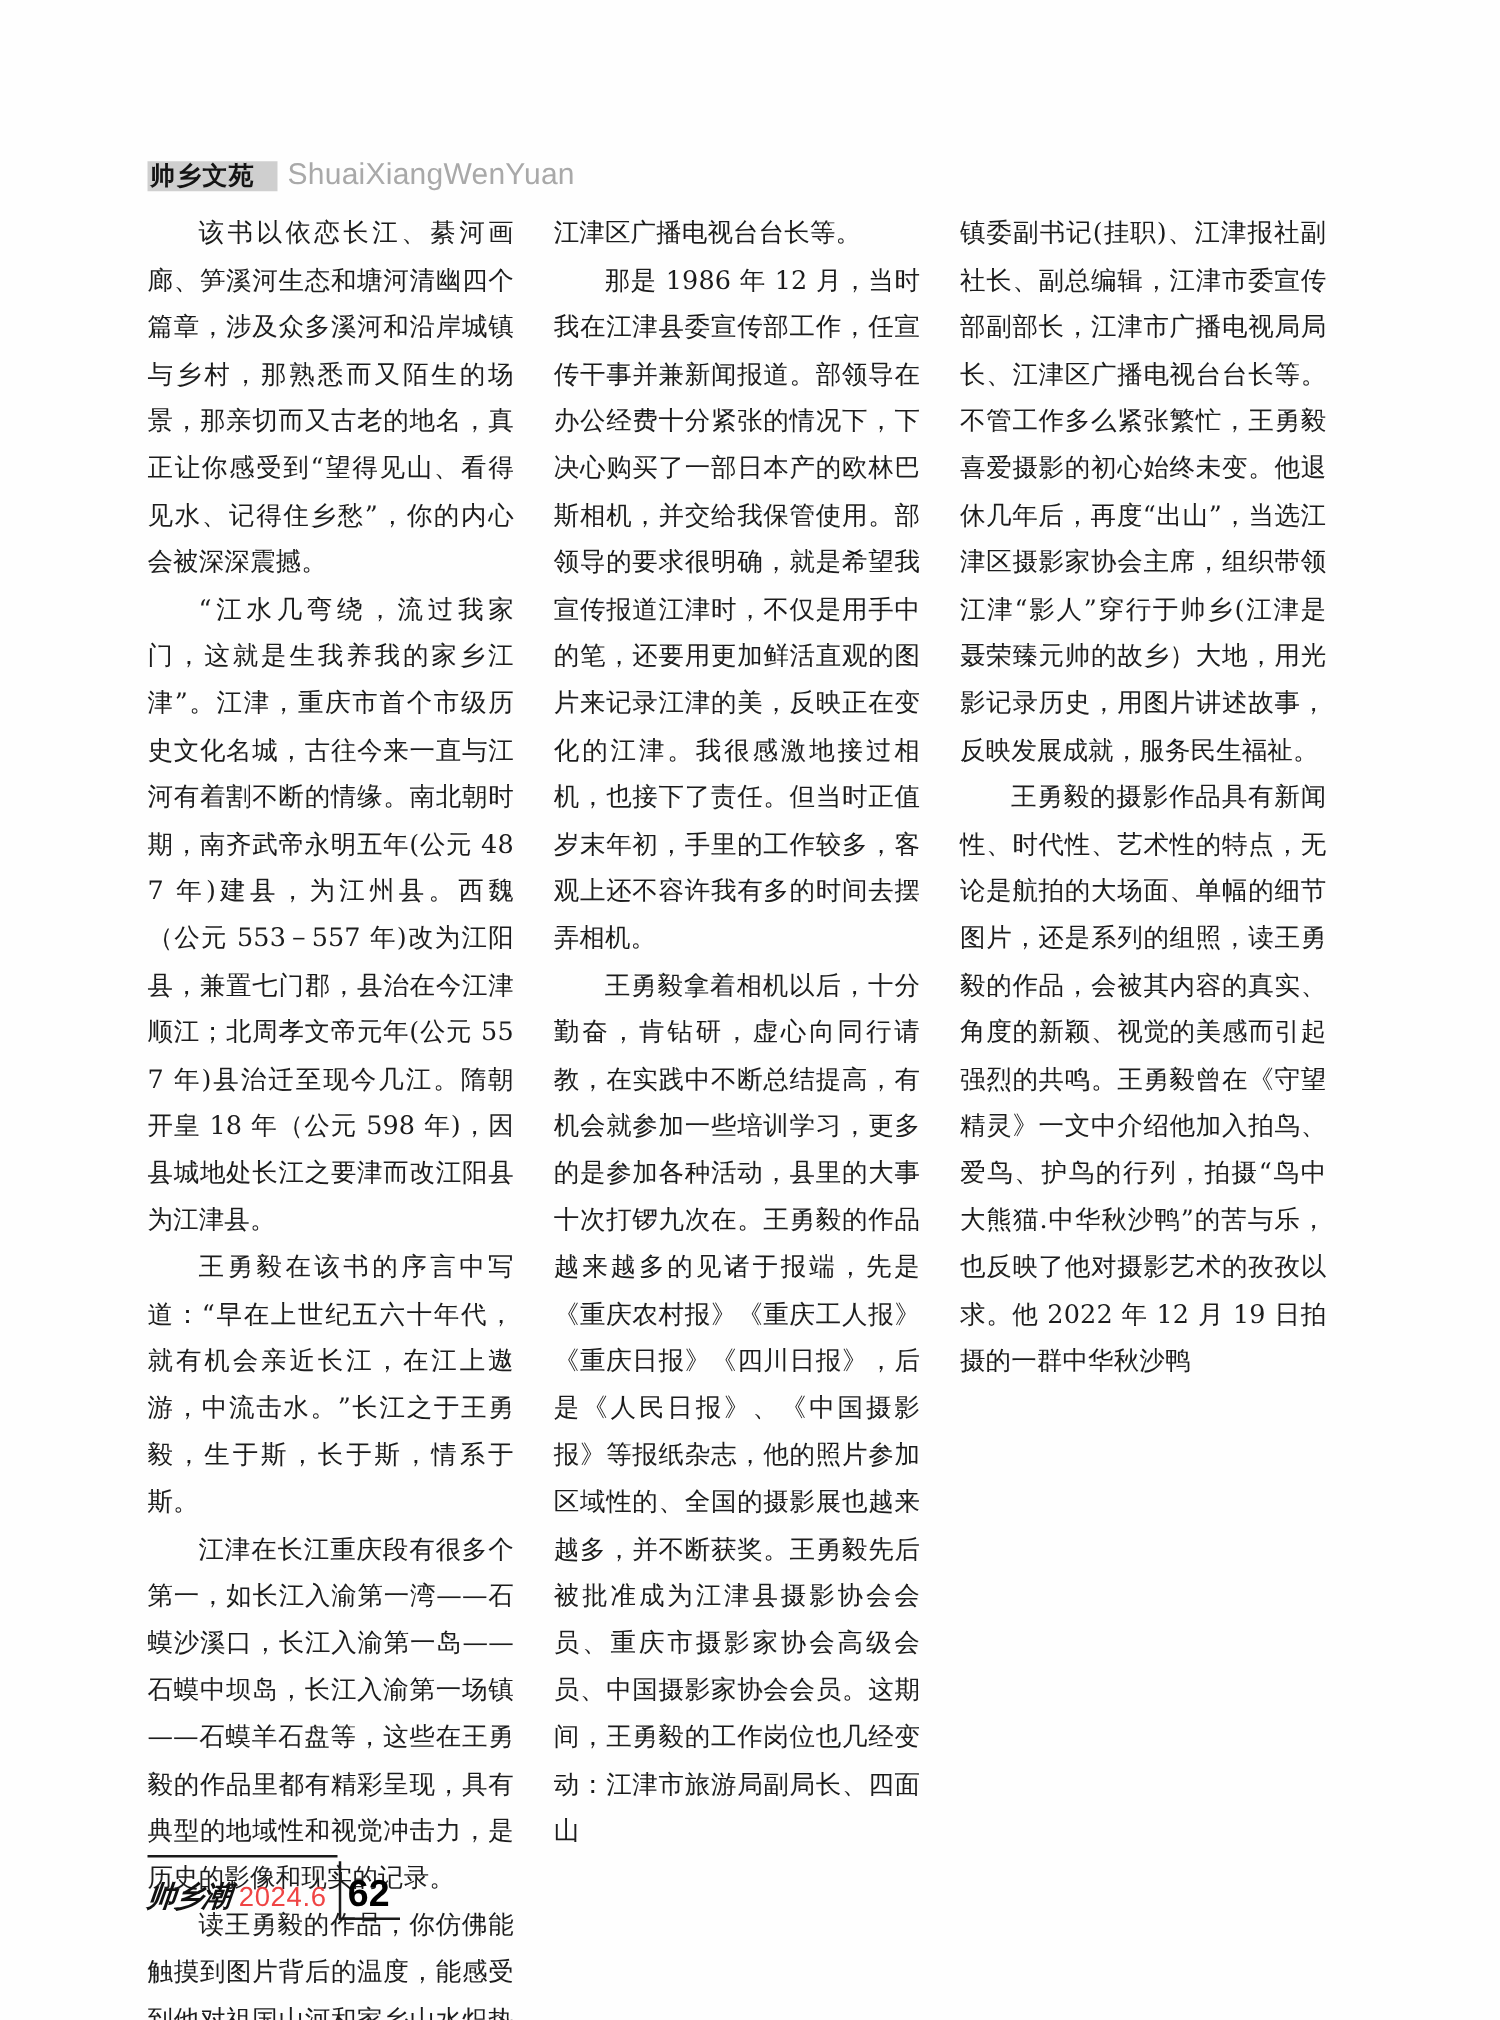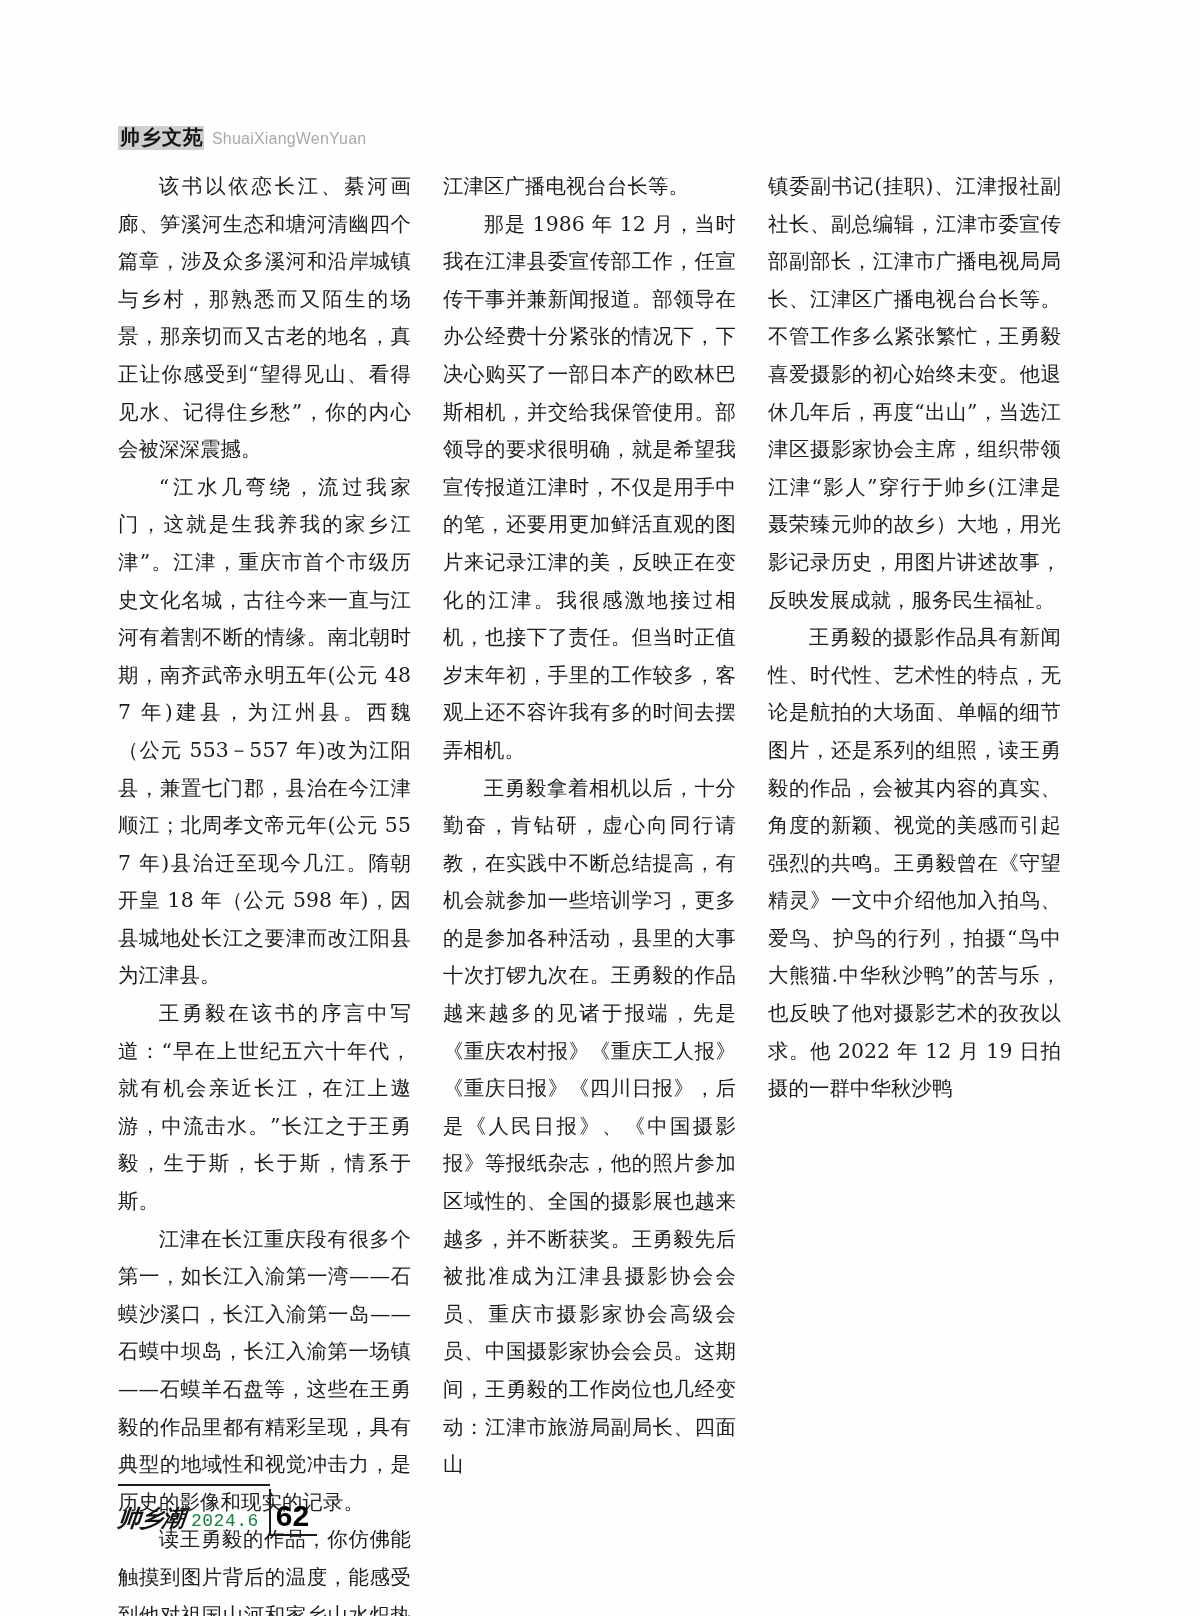--- a/index.html
+++ b/index.html
@@ -34,27 +34,27 @@
     gap: 8px;
     white-space: nowrap;
   }
   .rh-cn {
     font-family: "DejaVu Sans", "Liberation Sans", sans-serif;
     font-weight: bold;
     font-size: 20px;
     letter-spacing: 1px;
     color: #141414;
     background: #cfcfcf;
-    padding: 1px 0 2px 2px;
+    padding: 1px 18px 2px 2px;
     line-height: 1.05;
     text-align: right;
   }
   .rh-py {
     font-family: "Liberation Sans", "DejaVu Sans", sans-serif;
-    font-size: 16px;
+    font-size: 24px;
     color: #a9a9a9;
     letter-spacing: 0.2px;
   }
 
   
   .columns {
     position: absolute;
     left: 118px;
     top: 168px;
     width: 944px;
@@ -108,23 +108,23 @@
   .footer-logo {
     font-family: "DejaVu Serif", "Liberation Serif", serif;
     font-weight: bold;
     font-style: italic;
     font-size: 23px;
     color: #111;
     letter-spacing: -1px;
     transform: skewX(-6deg);
   }
   .footer-date {
-    font-family: Liberation Mono, monospace;
-    font-size: 18px;
-    color: #15803d;
+    font-family: Liberation Sans, sans-serif;
+    font-size: 22px;
+    color: #ef4444;
     letter-spacing: 0.5px;
   }
   .pagenum-wrap {
     position: relative;
     padding: 0 2px 3px 7px;
     margin-left: 3px;
   }
   .pagenum-wrap::before {
     content: "";
     position: absolute;

